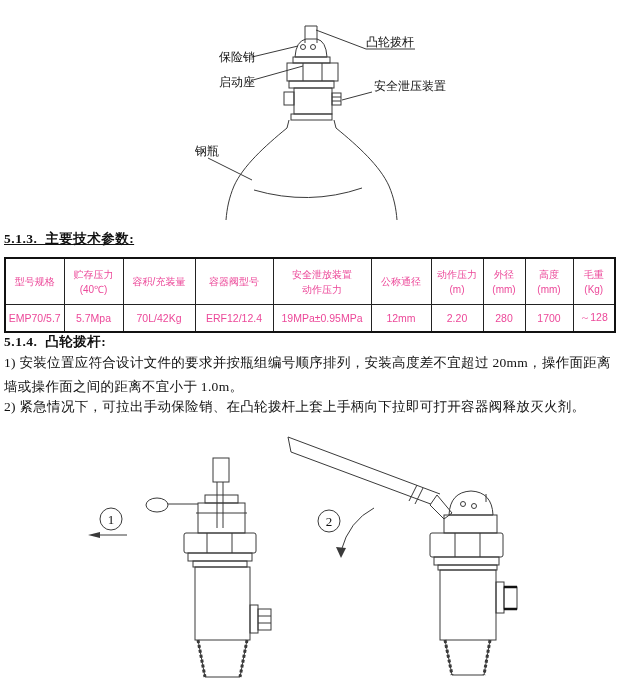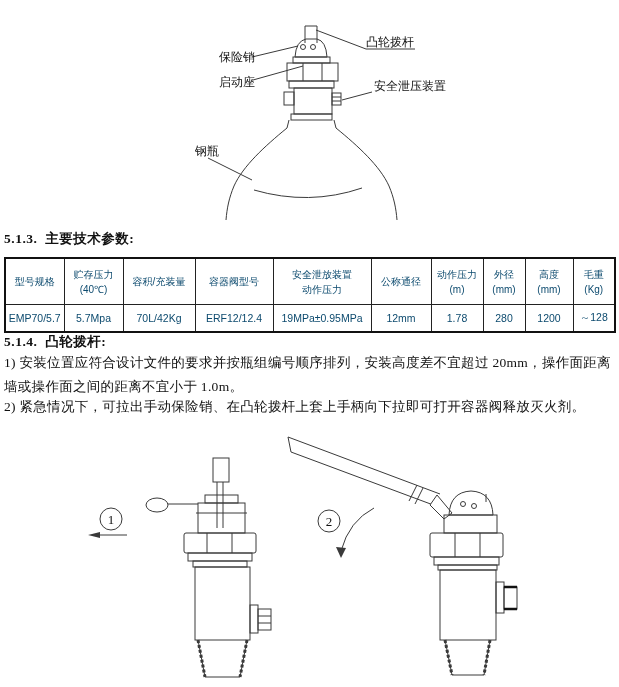--- a/index.html
+++ b/index.html
@@ -12,21 +12,21 @@
     position:absolute; left:4px; font-weight:bold; font-size:13.5px;
     white-space:pre; letter-spacing:0.5px;
   }
   .para {
     position:absolute; left:4px; width:612px; font-size:13.5px;
     line-height:24px; letter-spacing:0.3px;
   }
   table.spec {
     position:absolute; left:4px; top:257px; width:612px;
     border-collapse:collapse; table-layout:fixed;
-    font-family:"Liberation Sans", sans-serif; color:#0c4a6e;
+    font-family:"Liberation Sans", sans-serif; color:#ec4899;
     border:2px solid #111;
   }
   table.spec td {
     border:1px solid #222; text-align:center; vertical-align:middle;
     padding:0; overflow:hidden;
   }
   table.spec tr.hdr td { height:45px; font-size:10px; white-space:pre-line; line-height:15px; }
   table.spec tr.val td { height:26px; font-size:10.5px;margin-top:16px; }
   .topsvg { position:absolute; left:0; top:0; }
   .botsvg { position:absolute; left:0; top:425px; }
@@ -80,21 +80,21 @@
       <line x1="372" y1="92" x2="342" y2="100"></line>
       <line x1="208" y1="158" x2="252" y2="180"></line>
     </g>
     <text x="219" y="61" font-size="12">保险销</text>
     <text x="219" y="86" font-size="12">启动座</text>
     <text x="366" y="46" font-size="12">凸轮拨杆</text>
     <text x="374" y="90" font-size="12">安全泄压装置</text>
     <text x="195" y="155" font-size="12">钢瓶</text>
   </svg>
 
-  <div class="heading" style="top:230px;">5.1.3.  主要技术参数:</div>
+  <div class="heading" style="top:230px;text-decoration:underline;">5.1.3.  主要技术参数:</div>
 
   <table class="spec">
     <colgroup>
       <col style="width:59px">
         <col style="width:59px">
         <col style="width:72px">
       <col style="width:78px">
         <col style="width:98px">
         <col style="width:60px">
       <col style="width:52px">
@@ -121,23 +121,23 @@
       <td>毛重
 (Kg)</td>
     </tr>
     <tr class="val">
       <td>EMP70/5.7</td>
       <td>5.7Mpa</td>
       <td>70L/42Kg</td>
       <td>ERF12/12.4</td>
       <td>19MPa±0.95MPa</td>
       <td>12mm</td>
-      <td>1.78</td>
+      <td>2.20</td>
       <td>280</td>
-      <td>1200</td>
+      <td>1700</td>
       <td>～128</td>
     </tr>
   </tbody>
     </table>
 
   <div class="heading" style="top:333px;">5.1.4.  凸轮拨杆:</div>
 
   <div class="para" style="top:351px;">1) 安装位置应符合设计文件的要求并按瓶组编号顺序排列，安装高度差不宜超过 20mm，操作面距离墙或操作面之间的距离不宜小于 1.0m。</div>
   <div class="para" style="top:395px;">2) 紧急情况下，可拉出手动保险销、在凸轮拨杆上套上手柄向下拉即可打开容器阀释放灭火剂。</div>
 

